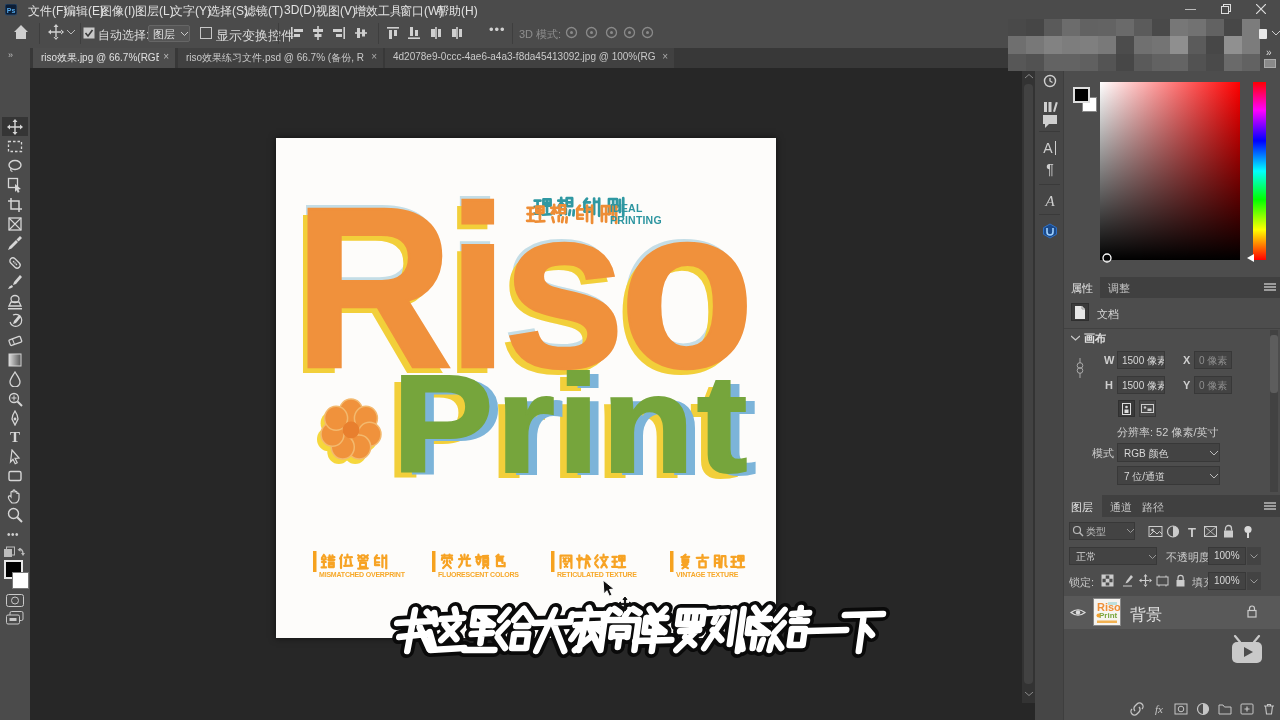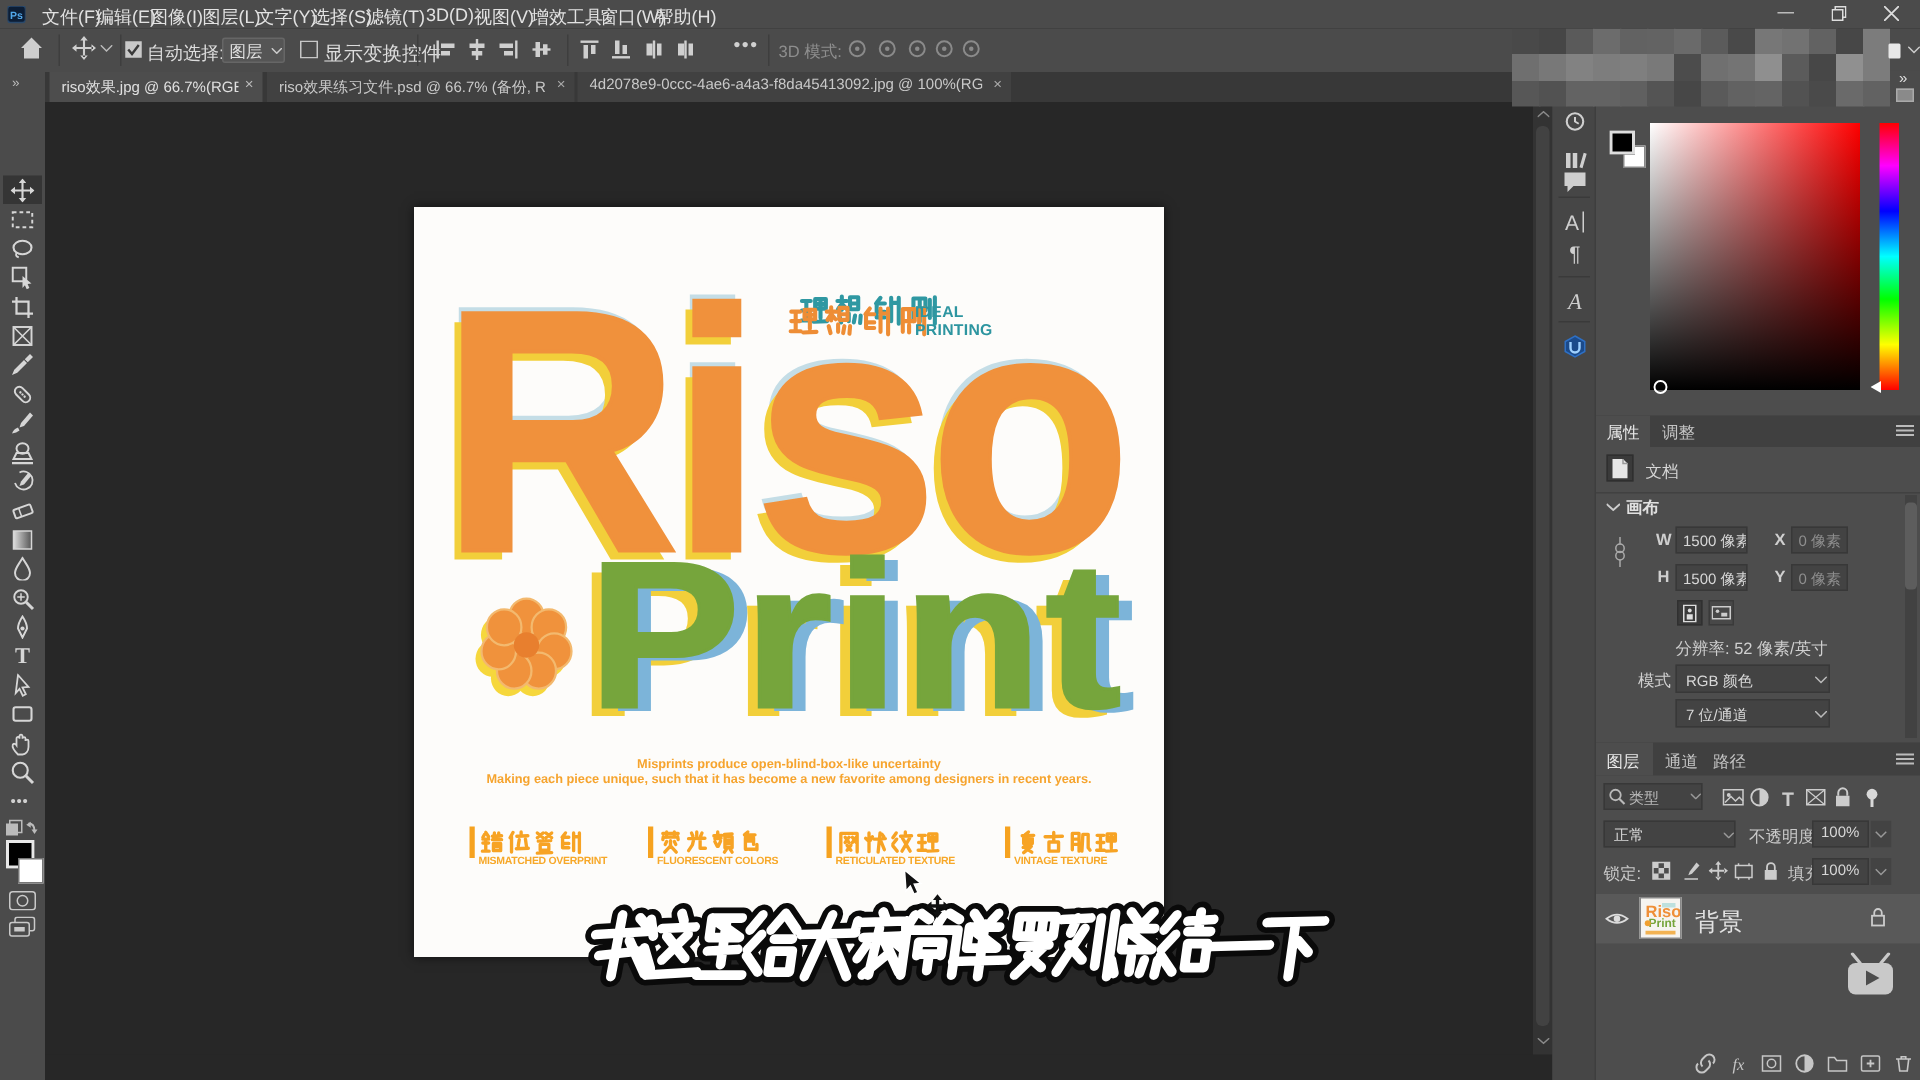--- a/index.html
+++ b/index.html
@@ -299,21 +299,20 @@
             <ellipse cx="40.0" cy="21.0" rx="11.5" ry="12" fill="#f0923c" stroke="#f3b96e" stroke-width="1.5"></ellipse>
             <ellipse cx="54.9" cy="28.2" rx="11.5" ry="12" fill="#f0923c" stroke="#f3b96e" stroke-width="1.5"></ellipse>
             <ellipse cx="58.5" cy="44.2" rx="11.5" ry="12" fill="#f0923c" stroke="#f3b96e" stroke-width="1.5"></ellipse>
             <ellipse cx="48.2" cy="57.1" rx="11.5" ry="12" fill="#f0923c" stroke="#f3b96e" stroke-width="1.5"></ellipse>
             <ellipse cx="31.8" cy="57.1" rx="11.5" ry="12" fill="#f0923c" stroke="#f3b96e" stroke-width="1.5"></ellipse>
             <ellipse cx="21.5" cy="44.2" rx="11.5" ry="12" fill="#f0923c" stroke="#f3b96e" stroke-width="1.5"></ellipse>
             <ellipse cx="25.1" cy="28.2" rx="11.5" ry="12" fill="#f0923c" stroke="#f3b96e" stroke-width="1.5"></ellipse>
             <circle cx="40" cy="40" r="8.5" fill="#e87f2e"></circle>
           </g>
         </svg>
-        <div class="abs" style="left:0;top:366px;width:500px;text-align:center;font-size:8.5px;font-weight:bold;color:#f6a42e;line-height:10px">Misprints produce open-blind-box-like uncertainty<br>Making each piece unique, such that it has become a new favorite among designers in recent years.</div>
         <svg class="abs" style="left:0;top:410px" width="500" height="40">
           <rect x="37" y="3" width="3.5" height="21" fill="#f6a21f"></rect>
           <g>
             <g transform="translate(44.0,6.0) scale(0.1600)">
               <path d="M24 6L12 26 M24 6L36 24 M12 34L36 34 M12 50L36 50 M24 34L24 84 M10 84L38 84 M52 22L90 20 M60 8L60 36 M78 8L78 36 M52 36L90 36 M56 52L86 52 M56 52L56 82 M86 52L86 82 M56 82L86 82 M56 66L86 66" stroke="#f7a324" stroke-width="14.0" fill="none" stroke-linecap="round" stroke-linejoin="round"></path>
             </g>
             <g transform="translate(61.5,6.0) scale(0.1600)">
               <path d="M28 6L16 28 M22 24L22 88 M62 4L62 16 M44 22L90 20 M54 36L50 62 M80 34L84 62 M42 74L92 72" stroke="#f7a324" stroke-width="14.0" fill="none" stroke-linecap="round" stroke-linejoin="round"></path>
             </g>
             <g transform="translate(79.0,6.0) scale(0.1600)">

